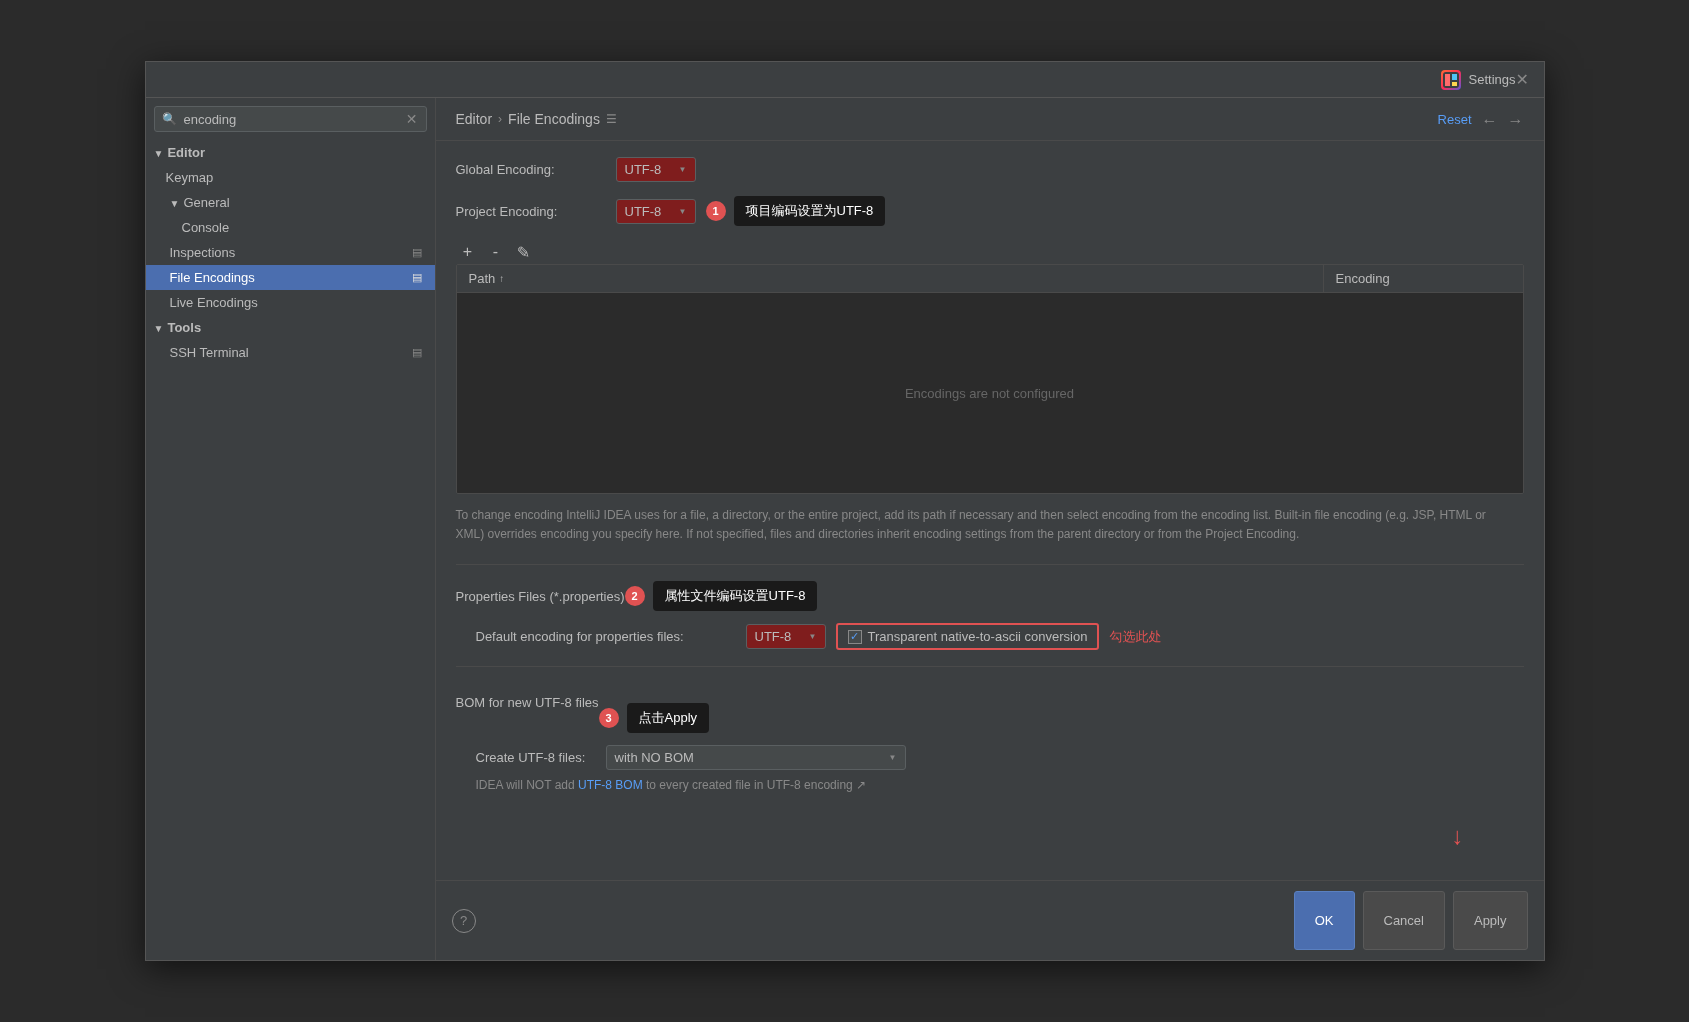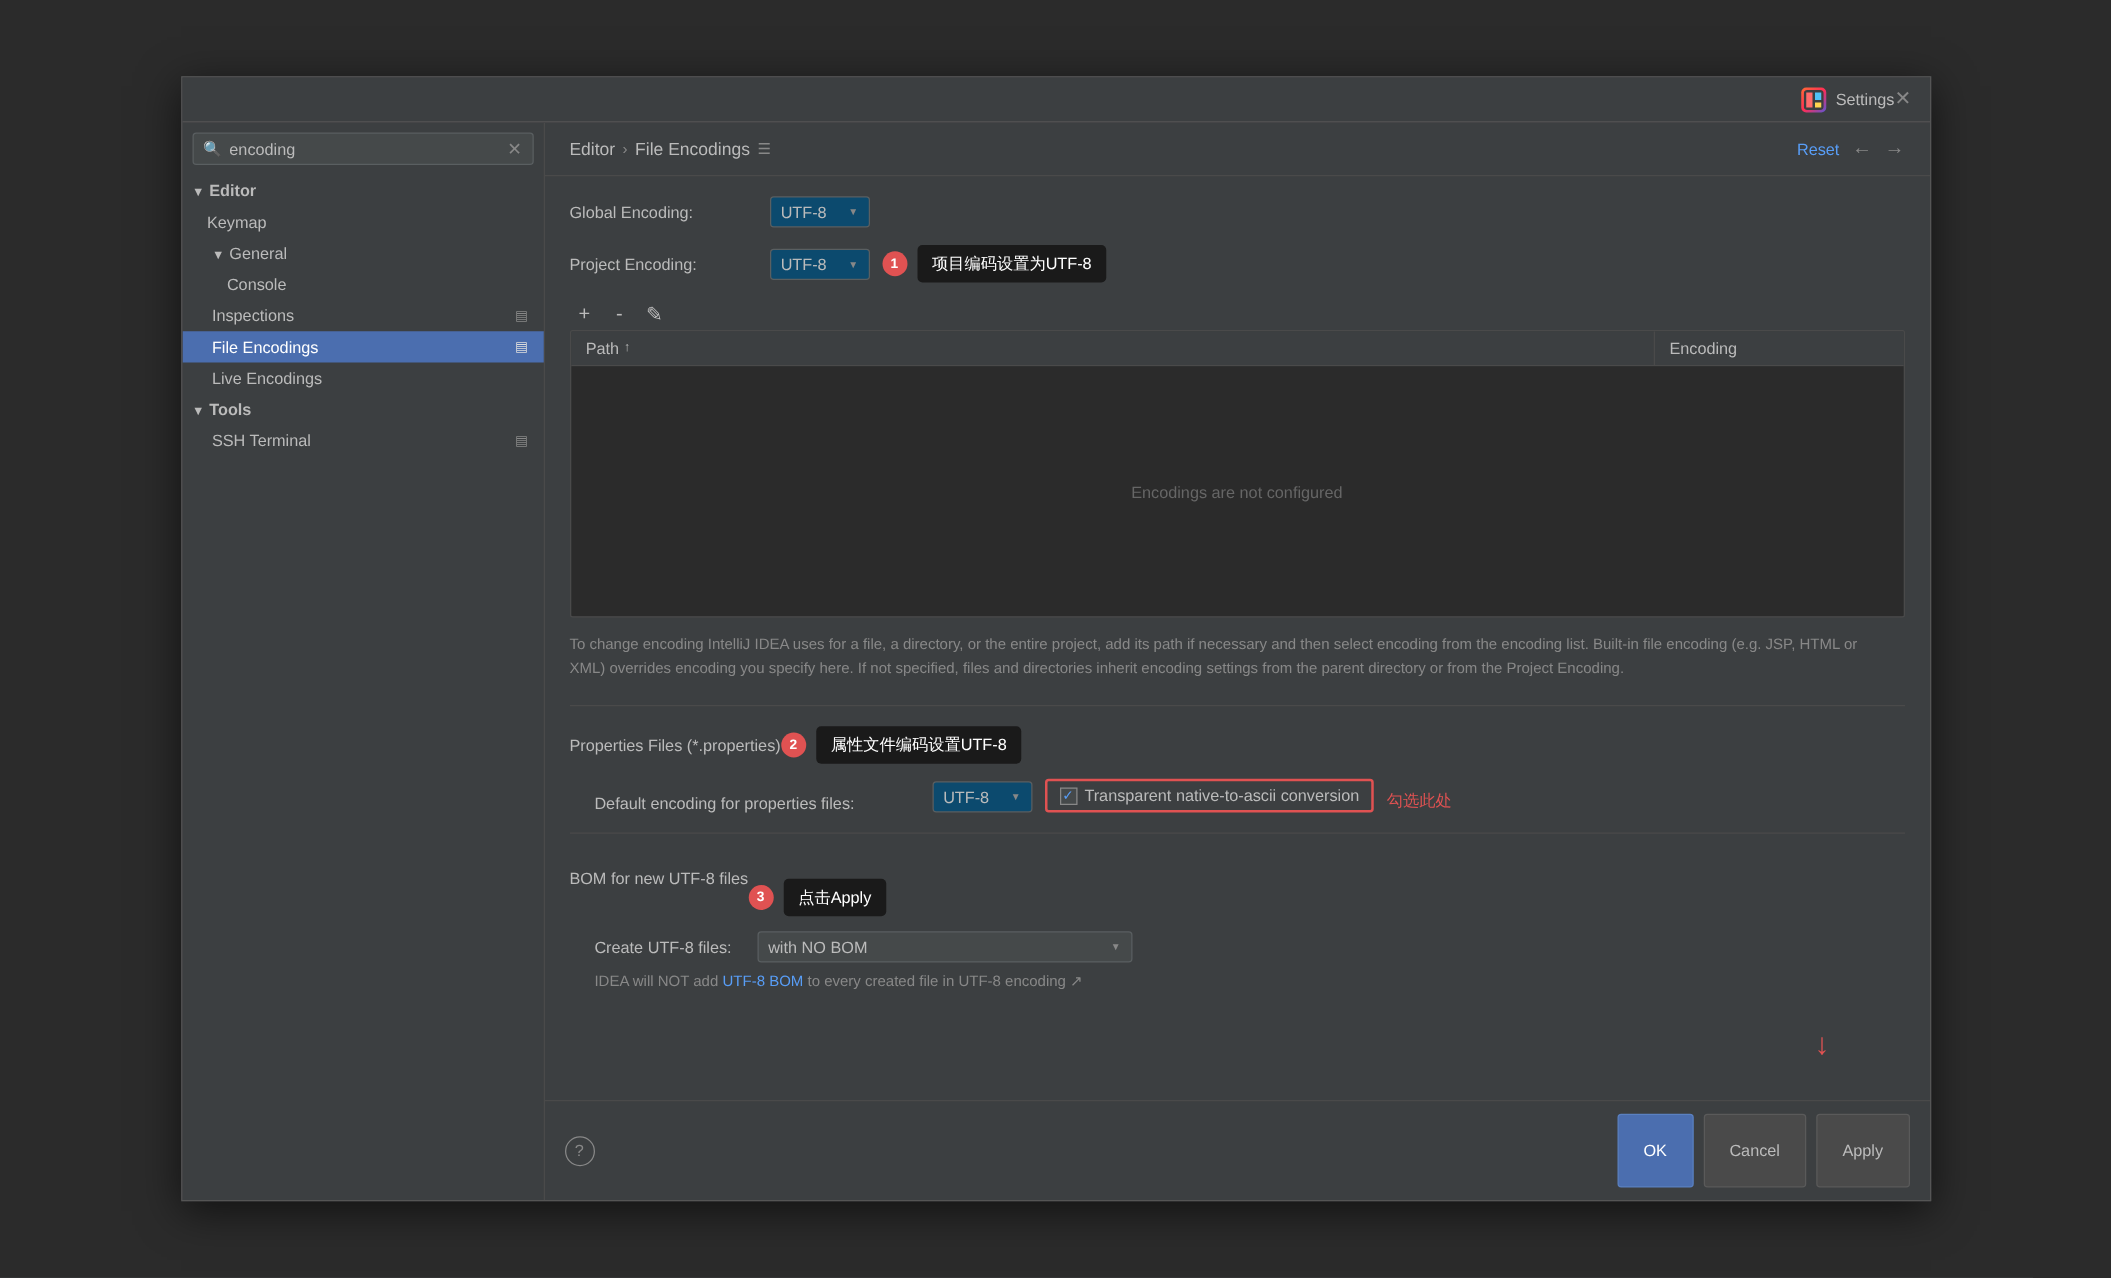--- a/index.html
+++ b/index.html
@@ -189,21 +189,21 @@
       align-items: center;
       margin-bottom: 14px;
       gap: 10px;
     }
     .label {
       color: #bbbbbb;
       font-size: 13px;
       min-width: 150px;
     }
     .dropdown {
-      background: #0c4a6e;
+      background: #7f1d1d;
       border: 1px solid #5a5f61;
       border-radius: 3px;
       padding: 4px 8px 4px 8px;
       color: #bbbbbb;
       font-size: 13px;
       cursor: pointer;
       position: relative;
       display: flex;
       align-items: center;
       gap: 4px;
@@ -306,21 +306,21 @@
       display: flex;
       align-items: center;
       margin-bottom: 12px;
     }
     .properties-label {
       color: #bbbbbb;
       font-size: 13px;
     }
     .encoding-row {
       display: flex;
-      align-items: flex-end;
+      align-items: center;
       gap: 10px;
       margin-bottom: 14px;
       padding-left: 20px;
     }
     .encoding-label {
       color: #bbbbbb;
       font-size: 13px;
       min-width: 260px;
     }
     .checkbox-container {

